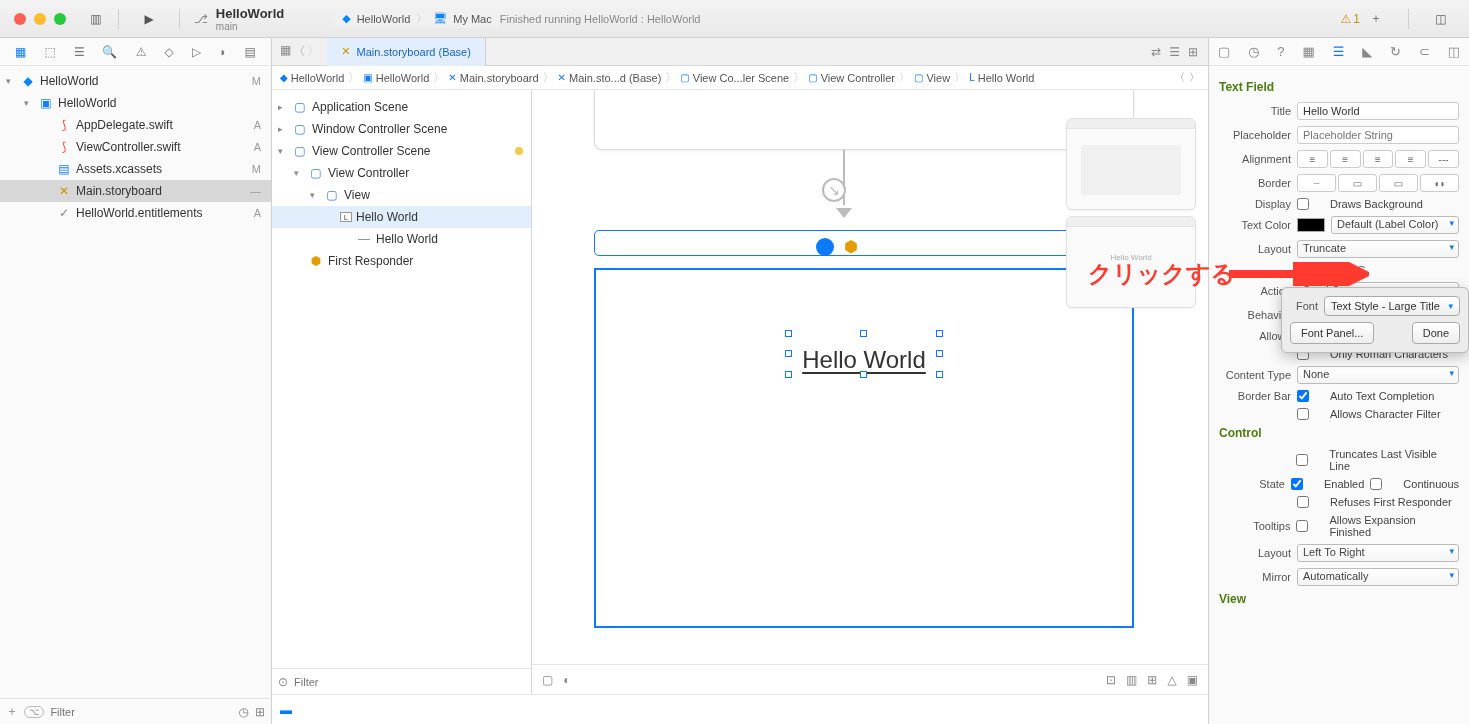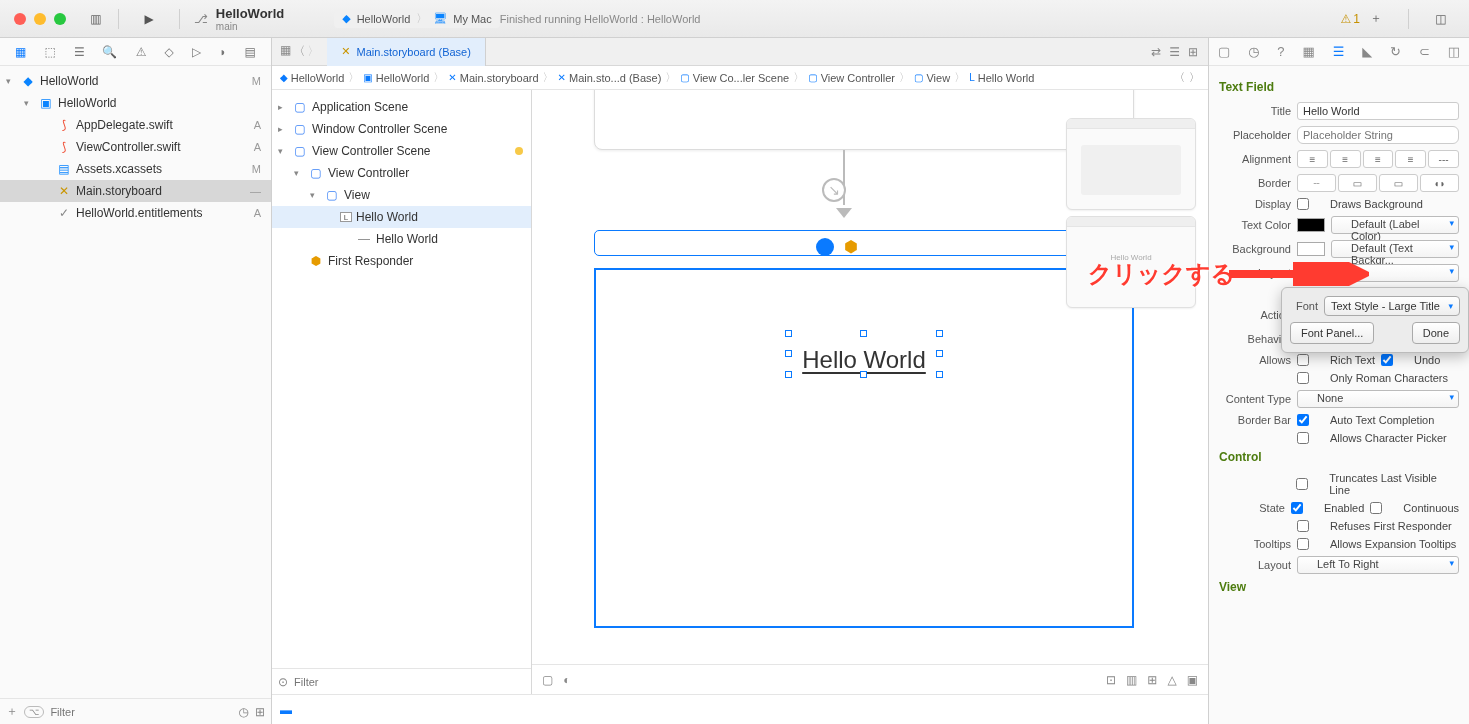--- a/index.html
+++ b/index.html
@@ -98,21 +98,21 @@
 
 
 .inspector{width:260px;display:flex;flex-direction:column;background:#fafafa;}
 .insp-icons{height:28px;display:flex;align-items:center;justify-content:space-around;border-bottom:1px solid #e5e5e5;color:#888;font-size:13px;}
 .insp-icons .active{color:#0a7aff;}
 .insp-body{flex:1;overflow:auto;padding:8px 10px;font-size:11px;color:#444;}
 .insp-h{font-weight:600;font-size:12px;margin:6px 0 8px;color:#4d7c0f;}
 .row{display:flex;align-items:center;margin-bottom:6px;gap:6px;}
 .row label{width:72px;text-align:right;color:#555;font-size:11px;}
 .field{flex:1;height:18px;border:1px solid #ccc;border-radius:3px;padding:1px 5px;font-size:11px;background:#fff;color:#333;}
-.select{flex:1;height:18px;border:1px solid #bbb;border-radius:3px;padding:1px 19px;font-size:11px;background:linear-gradient(#fff,#f4f4f4);position:relative;}
+.select{flex:1;height:18px;border:1px solid #bbb;border-radius:3px;padding:1px 5px;font-size:11px;background:linear-gradient(#fff,#f4f4f4);position:relative;}
 .select::after{content:"▾";position:absolute;right:4px;top:1px;font-size:9px;color:#0a7aff;}
 .align-group,.border-group{display:flex;gap:2px;flex:1;}
 .seg{flex:1;height:18px;border:1px solid #ccc;border-radius:3px;display:flex;align-items:center;justify-content:center;font-size:10px;background:#fff;color:#666;}
 .chk{display:flex;align-items:center;gap:21px;font-size:11px;}
 .chk input{width:12px;height:12px;}
 .color-swatch{width:28px;height:14px;border:1px solid #aaa;background:#000;}
 .color-swatch.white{background:#fff;}
 
 
 .popover{position:absolute;right:0;top:287px;width:188px;background:#ececec;border:1px solid #bbb;border-radius:6px;box-shadow:0 4px 14px rgba(0,0,0,.25);padding:8px;z-index:100;}
@@ -389,21 +389,21 @@
     </div>
     <div class="insp-body">
       <div class="insp-h">Text Field</div>
 
       <div class="row">
         <label>Title</label>
         <input class="field" value="Hello World" style="">
       </div>
       <div class="row">
         <label>Placeholder</label>
-        <input class="field" style="color: rgb(187, 187, 187); border-radius: 6px;" placeholder="Placeholder String">
+        <input class="field" style="color: rgb(187, 187, 187);" placeholder="Placeholder String">
       </div>
       <div class="row">
         <label>Alignment</label>
         <div class="align-group">
           <div class="seg">≡</div>
           <div class="seg">≡</div>
           <div class="seg">≡</div>
           <div class="seg">≡</div>
           <div class="seg">---</div>
         </div>
@@ -423,25 +423,20 @@
             <input type="checkbox" style="">
             <span>Draws Background</span>
           </div>
       </div>
       <div class="row">
         <label>Text Color</label>
         <div class="color-swatch"></div>
         <div class="select">Default (Label Color)</div>
       </div>
       <div class="row">
-        <label>Background</label>
-        <div class="color-swatch white"></div>
-        <div class="select">Default (Text Backgr...</div>
-      </div>
-      <div class="row">
         <label>Layout</label>
         <div class="select">Truncate</div>
       </div>
       <div class="row">
         <label></label>
         <div class="chk">
             <input type="checkbox" style="">
             <span>Uses S</span>
           </div>
       </div>
@@ -479,21 +474,21 @@
         <label>Border Bar</label>
         <div class="chk">
             <input type="checkbox" checked="" style="">
             <span>Auto Text Completion</span>
           </div>
       </div>
       <div class="row">
         <label></label>
         <div class="chk">
             <input type="checkbox" style="">
-            <span>Allows Character Picker</span>
+            <span>Allows Character Filter</span>
           </div>
       </div>
 
       <div class="insp-h">Control</div>
       <div class="row">
         <label></label>
         <div class="chk">
             <input type="checkbox" style="">
             <span>Truncates Last Visible Line</span>
           </div>
@@ -513,26 +508,30 @@
         <label></label>
         <div class="chk">
             <input type="checkbox" style="">
             <span>Refuses First Responder</span>
           </div>
       </div>
       <div class="row">
         <label>Tooltips</label>
         <div class="chk">
             <input type="checkbox" style="">
-            <span>Allows Expansion Tooltips</span>
+            <span>Allows Expansion Finished</span>
           </div>
       </div>
       <div class="row">
         <label>Layout</label>
         <div class="select">Left To Right</div>
+      </div>
+      <div class="row">
+        <label>Mirror</label>
+        <div class="select">Automatically</div>
       </div>
 
       <div class="insp-h">View</div>
     </div>
   </div>
 </div>
 
 <div class="popover">
   <div class="pop-row">
     <label>Font</label>

